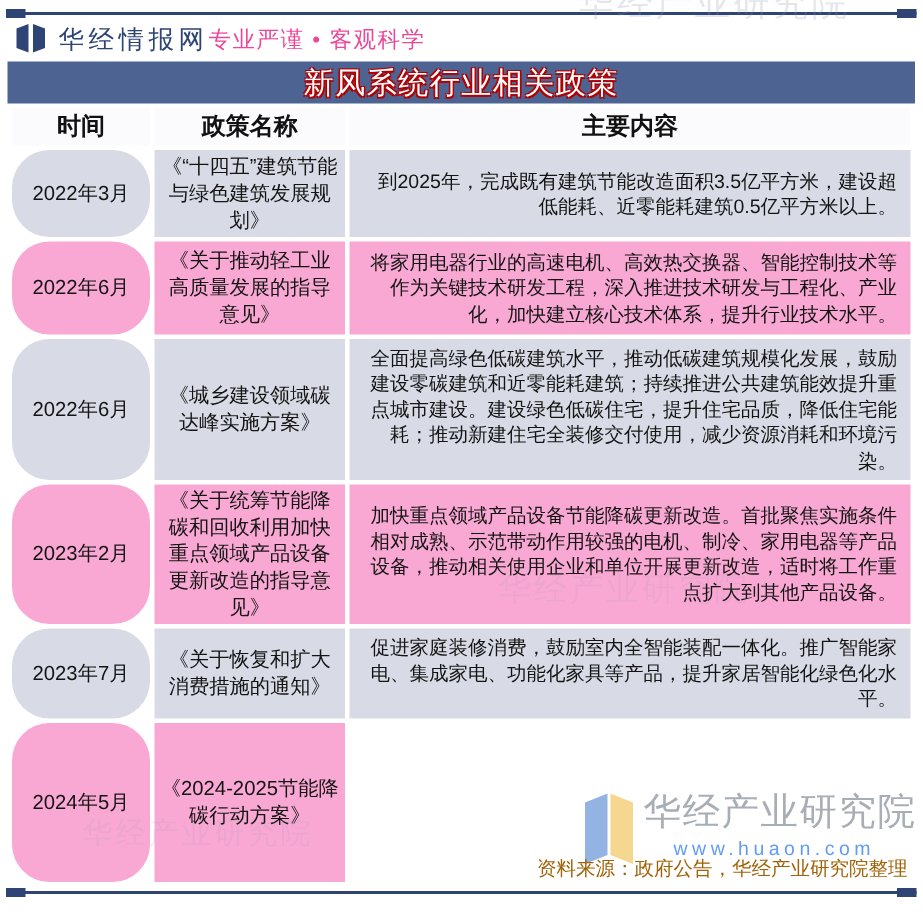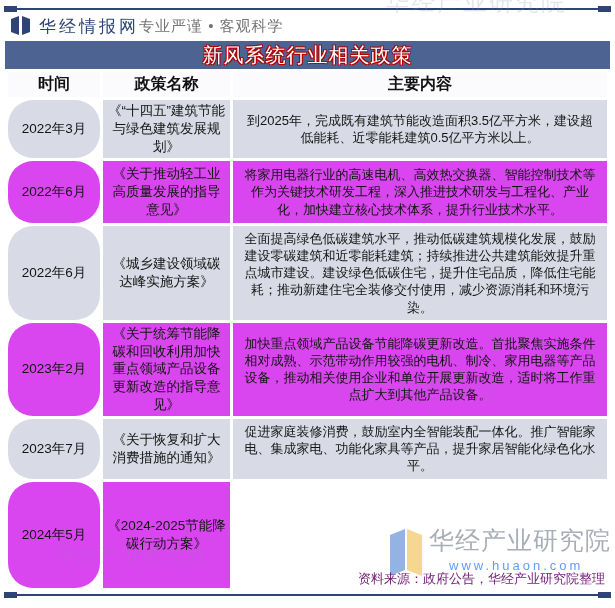--- a/index.html
+++ b/index.html
@@ -19,21 +19,21 @@
   .rule-bottom { bottom:12px; }
 
   
   .brandbar {
     position:absolute; top:13px; left:10px; right:10px; height:26px;
     display:flex; align-items:center; justify-content:flex-start;
   }
   .brand-left { display:flex; align-items:center; gap:7px; }
   .brand-left svg { display:block; }
   .site-name { font-size:17px; color:#2d4474; letter-spacing:3px; font-weight:500; }
-  .slogan { font-size:15px; color:#737373; letter-spacing:1px; font-weight:500; }
+  .slogan { font-size:15px; color:#ec4899; letter-spacing:1px; font-weight:500; }
 
   
   .title-band {
     position:absolute; top:41px; left:5px; right:5px; height:28px;
     background:#4d6493; display:flex; align-items:center; justify-content:center;
   }
   .title-band .title {
     font-size:20px; font-weight:normal; color:#ffffff; letter-spacing:1px;
     text-shadow:-1px -1px 0 #b30000, 1px -1px 0 #b30000, -1px 1px 0 #b30000, 1px 1px 0 #b30000;
   }
@@ -42,32 +42,32 @@
   .table {
     position:absolute; top:72px; left:8px; right:8px;
     display:grid; grid-template-columns:92px 127px 1fr; gap:3px;
   }
   .th {
     background:#fbfbfd; display:flex; align-items:center; justify-content:center;
     font-size:16px; font-weight:bold; color:#111; min-height:25px;
   }
   .td { font-size:13px; line-height:1.32; color:#141414; display:flex; align-items:center; }
   .td.odd  { background:#d8dbe5; }
-  .td.even { background:#d946ef; }
+  .td.even { background:#f9a8d4; }
   .td.time   { justify-content:center; text-align:center; font-size:13.5px;border-radius:25px; }
   .td.policy { justify-content:center; text-align:center; font-size:13.5px; padding:2px 3px; }
-  .td.content{ text-align:center; padding:4px 9px; }
+  .td.content{ text-align:right; padding:4px 9px; }
   .r1 { min-height:58px; } .r2 { min-height:62px; } .r3 { min-height:86px; }
   .r4 { min-height:88px; } .r5 { min-height:60px; } .r6 { min-height:106px; }
 
   
   .source {
     position:absolute; left:8px; right:10px; bottom:20px; height:18px;
     display:flex; justify-content:flex-end; align-items:center;
-    font-size:13px; color:#701a75; font-weight:500;
+    font-size:13px; color:#a16207; font-weight:500;
   }
 
   
   .wm-main {
     position:absolute; right:4px; top:524px; display:flex; align-items:flex-start; gap:6px;
     pointer-events:none;
   }
   .wm-main svg { display:block; margin-top:4px; }
   .wm-text { display:flex; flex-direction:column; }
   .wm-name { font-size:25px; color:#9aa0aa; opacity:0.85; letter-spacing:1px; }

